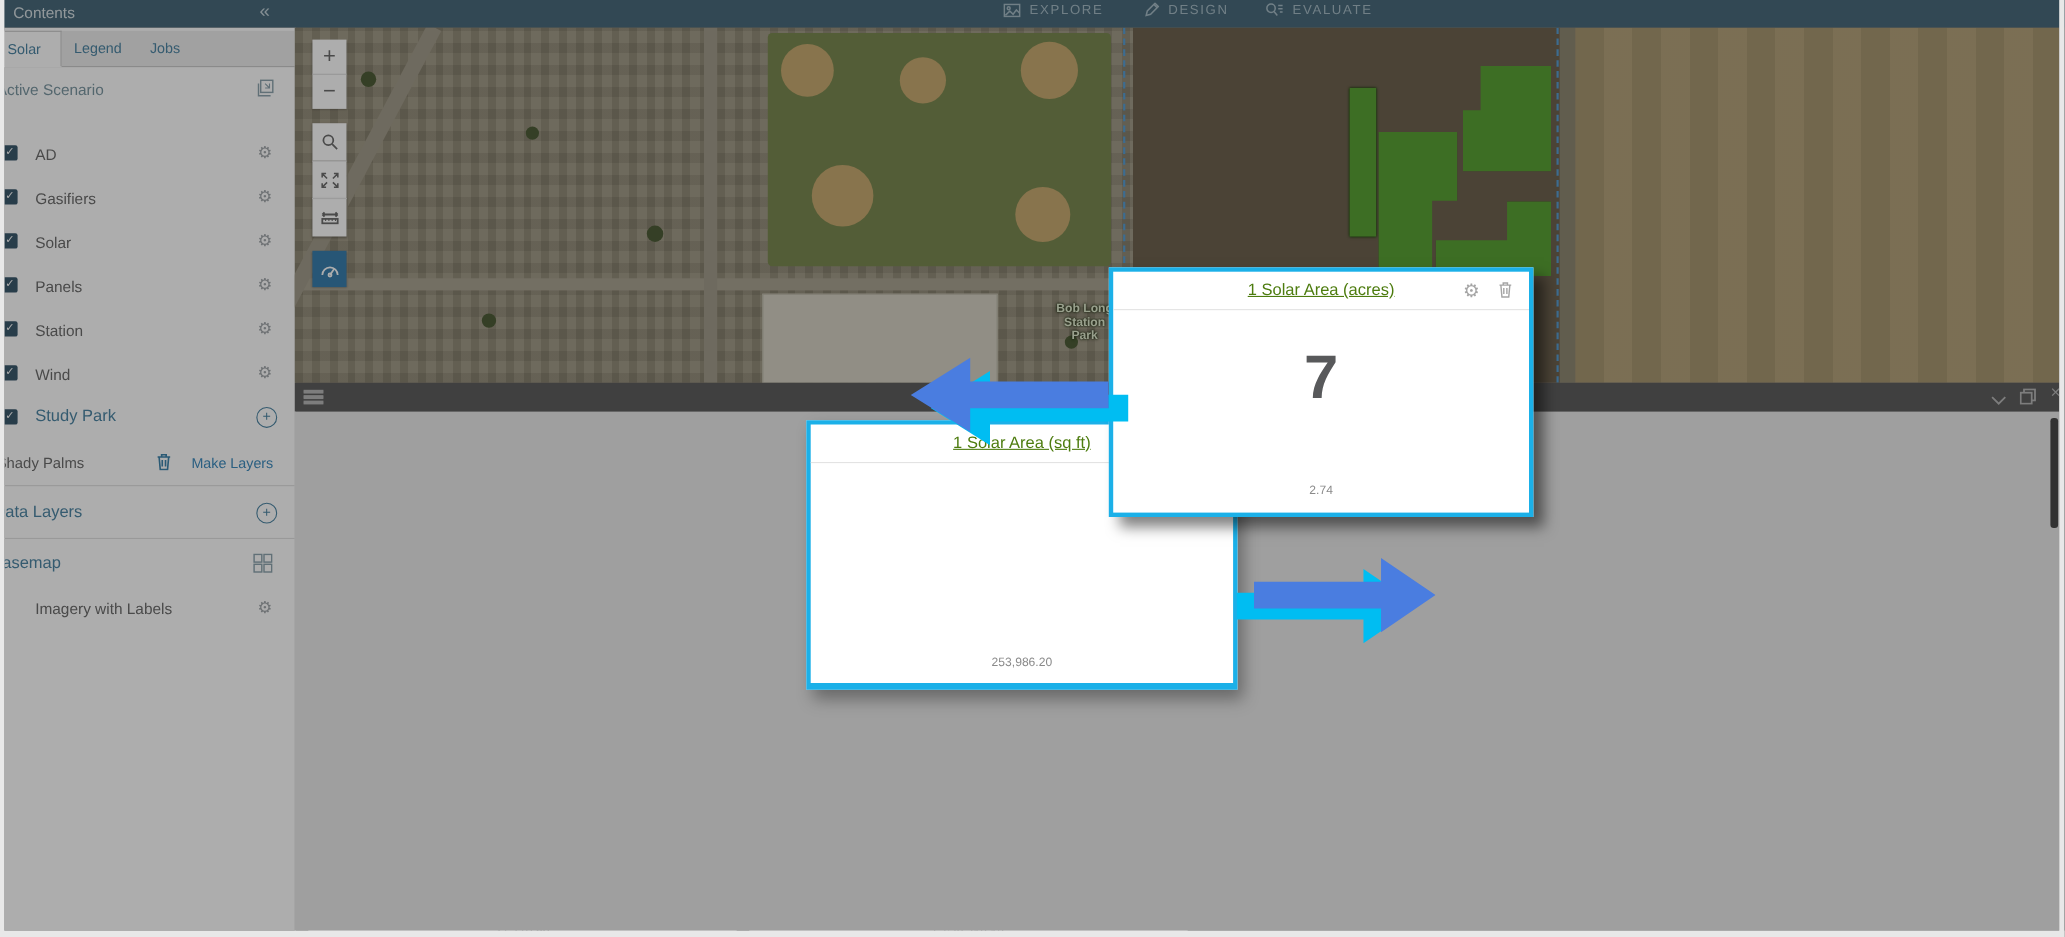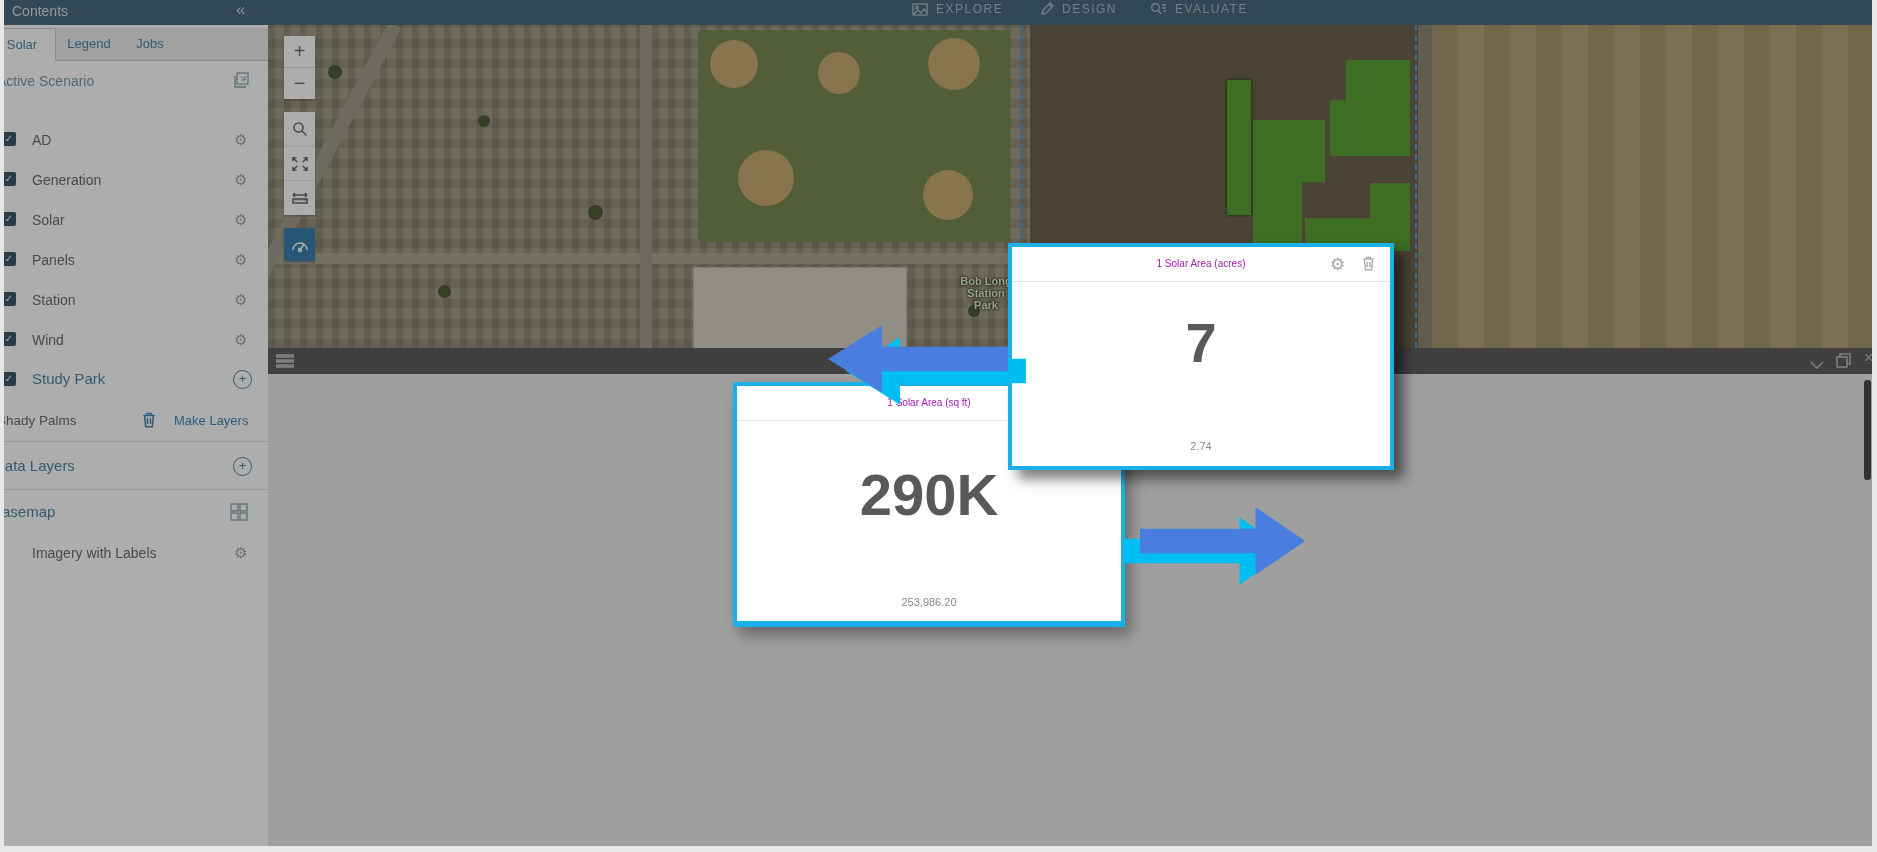--- a/index.html
+++ b/index.html
@@ -60,21 +60,21 @@
   .dash{left:268px;top:374px;width:1604px;height:472px;background:#ebebeb;z-index:1;}
   
   .card{background:#fff;border:1px solid #d2d2d2;}
   .card-h{left:0;top:0;right:0;height:29px;border-bottom:1px solid #dcdcdc;}
   .card-title{width:100%;text-align:center;line-height:29px;font-size:13px;color:#9b9b9b;
               white-space:nowrap;overflow:hidden;}
   .cgear{color:#a5a5a5;font-size:15px;top:7px;}
   .trash svg{stroke:#a5a5a5;fill:none;stroke-width:1.2;}
   .hl{border:4px solid #1bb0e8;background:#fff;}
   .hl .card-h{height:34px;border-bottom:1px solid #e3e3e3;}
-  .hl .card-title{line-height:34px;font-size:10px;color:#a21caf;}
+  .hl .card-title{line-height:34px;font-size:15px;color:#4d7c0f;text-decoration:underline;}
   .bigval{width:100%;text-align:center;font-weight:600;color:#58595b;}
   .detail{width:100%;text-align:center;font-size:11px;color:#8a8a8a;}
   .dimval{color:#6f7072;}
   
   .gwrap{width:114px;height:114px;}
   .gring{width:114px;height:114px;border-radius:50%;}
   .gring.gen{background:conic-gradient(from 225deg,#c0504d 0deg 67.5deg,#d8bc3c 67.5deg 135deg,#3fa07a 135deg 270deg,transparent 270deg 360deg);}
   .gring.cost{background:conic-gradient(from 225deg,#3fa07a 0deg 67.5deg,#d8bc3c 67.5deg 202.5deg,#c0504d 202.5deg 270deg,transparent 270deg 360deg);}
   .ghole{left:12px;top:12px;width:90px;height:90px;border-radius:50%;background:#fff;}
   .gdot{width:7px;height:7px;border-radius:50%;background:#c6c6c6;}
@@ -153,21 +153,21 @@
   </div>
 
   <div class="abs" style="left:0;top:98px;width:264px;">
     <div class="abs" style="top:9px;width:264px;">
       <span class="abs chk" style="left:-2px;">✓</span>
       <span class="abs row-label" style="left:28px;">AD</span>
       <span class="abs gear" style="left:230px;">⚙</span>
     </div>
     <div class="abs" style="top:49px;width:264px;">
       <span class="abs chk" style="left:-2px;">✓</span>
-      <span class="abs row-label" style="left:28px;">Generation</span>
+      <span class="abs row-label" style="left:28px;">Gasifiers</span>
       <span class="abs gear" style="left:230px;">⚙</span>
     </div>
     <div class="abs" style="top:89px;width:264px;">
       <span class="abs chk" style="left:-2px;">✓</span>
       <span class="abs row-label" style="left:28px;">Solar</span>
       <span class="abs gear" style="left:230px;">⚙</span>
     </div>
     <div class="abs" style="top:129px;width:264px;">
       <span class="abs chk" style="left:-2px;">✓</span>
       <span class="abs row-label" style="left:28px;">Panels</span>
@@ -430,21 +430,20 @@
   <div class="abs detail" style="top:211px;">5,678,710.12</div>
 </div>
 
 <div class="abs overlay"></div>
 <div class="abs scrlbar"></div>
 
 <div class="abs card hl hl-sqft" style="left:733px;top:382px;width:384px;height:235px;border-bottom-width:6px;">
   <div class="abs card-h">
     <div class="card-title">1 Solar Area (sq ft)</div>
   </div>
-  <div class="abs bigval" style="top:75px;font-size:58px;">290K</div>
   <div class="abs detail" style="top:210px;">253,986.20</div>
 </div>
 
 <div class="abs card hl hl-acres" style="left:1008px;top:243px;width:378px;height:219px;">
   <div class="abs card-h">
     <div class="card-title">1 Solar Area (acres)</div>
     <span class="abs cgear" style="left:318px;font-size:17px;">⚙</span>
     <span class="abs trash" style="left:350px;top:9px;">
       <svg width="13" height="15" viewBox="0 0 12 14">
           <path d="M1 3h10M4.2 3V1.2h3.6V3M2.2 3l.9 10h5.8l.9-10M4.7 5.5v5M7.3 5.5v5"></path>

